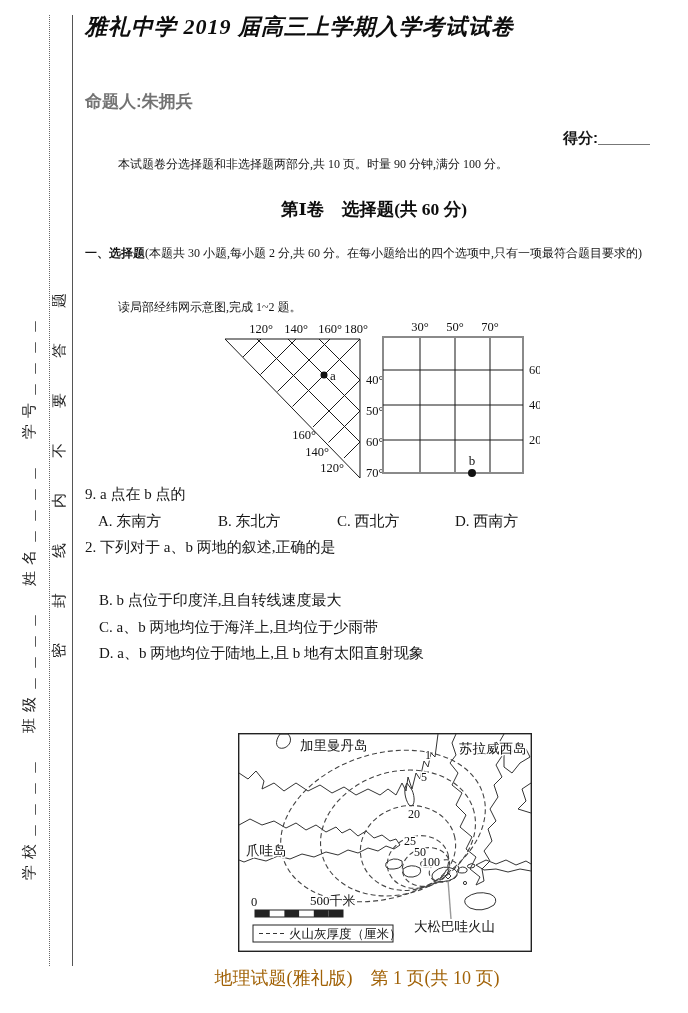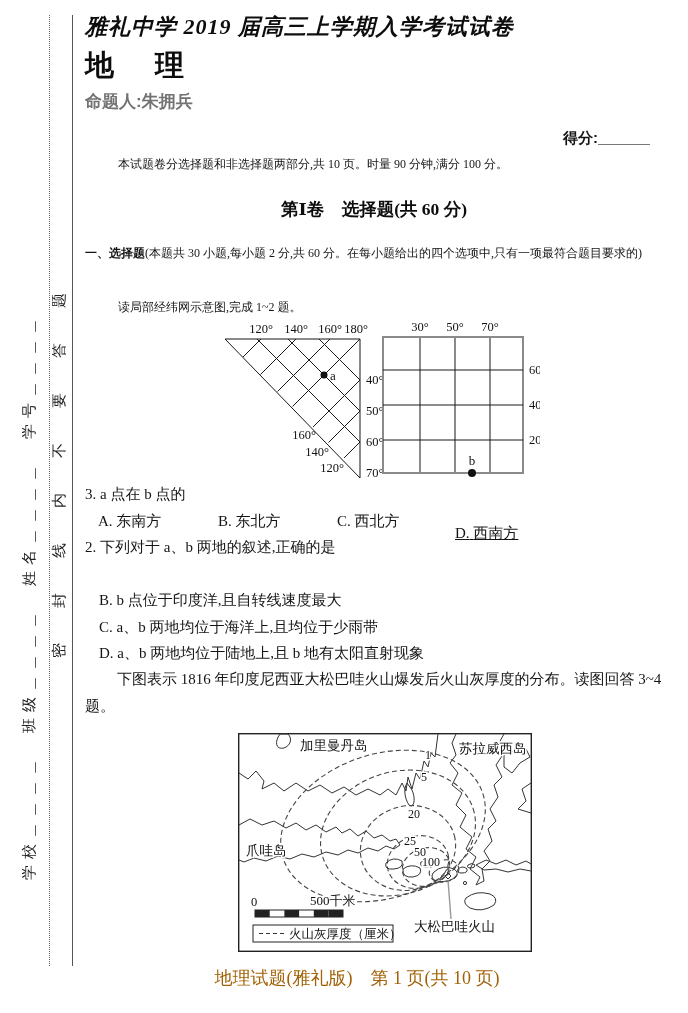--- a/index.html
+++ b/index.html
@@ -41,21 +41,20 @@
 <body>
 
 <div class="page">
 
   <div class="vline-dotted"></div>
   <div class="vline-solid"></div>
   <div class="strip strip-fields">学校＿＿＿＿　班级＿＿＿＿　姓名＿＿＿＿　学号＿＿＿＿</div>
   <div class="strip strip-seal">密　封　线　内　不　要　答　题</div>
 
   <div class="abs hdr title">雅礼中学 2019 届高三上学期入学考试试卷</div>
-  <div class="abs hdr subject">地　理</div>
   <div class="abs hdr author">命题人:朱拥兵</div>
   <div class="score"><span>得分:</span><span class="score-blank"></span></div>
 
   <div class="abs para intro">本试题卷分选择题和非选择题两部分,共 10 页。时量 90 分钟,满分 100 分。</div>
 
   <div class="abs sec-head">第Ⅰ卷　选择题(共 60 分)</div>
 
   <div class="abs para directions"><span class="dir-bold">一、选择题</span><span>(本题共 30 小题,每小题 2 分,共 60 分。在每小题给出的四个选项中,只有一项最符合题目要求的)</span></div>
 
   <div class="abs para passage1">读局部经纬网示意图,完成 1~2 题。</div>
@@ -117,32 +116,31 @@
     </g>
     <g font-size="12.5" text-anchor="start">
       <text x="339" y="54">60°</text>
       <text x="339" y="89">40°</text>
       <text x="339" y="124">20°</text>
     </g>
     <circle cx="282" cy="153" r="4" fill="#111"></circle>
     <text x="282" y="145" font-size="13" text-anchor="middle">b</text>
   </svg>
 
-  <div class="abs qstem" style="top:485px;">3. a 点在 b 点的</div>
+  <div class="abs qstem" style="top:485px;">9. a 点在 b 点的</div>
   <div class="qopt" style="left:98px;top:512px;"><span>A.</span> <span>东南方</span></div>
   <div class="qopt" style="left:218px;top:512px;"><span>B.</span> <span>东北方</span></div>
   <div class="qopt" style="left:337px;top:512px;"><span>C.</span> <span>西北方</span></div>
-  <div class="qopt" style="left:455px;top:524px;text-decoration:underline;"><span>D.</span> <span>西南方</span></div>
+  <div class="qopt" style="left:455px;top:512px;"><span>D.</span> <span>西南方</span></div>
 
   <div class="abs qstem" style="top:538px;">2. 下列对于 a、b 两地的叙述,正确的是</div>
   <div class="qopt" style="left:99px;top:591px;"><span>B.</span> <span>b 点位于印度洋,且自转线速度最大</span></div>
   <div class="qopt" style="left:99px;top:644px;"><span>D.</span> <span>a、b 两地均位于陆地上,且 b 地有太阳直射现象</span></div>
   <div class="qopt" style="left:99px;top:618px;"><span>C.</span> <span>a、b 两地均位于海洋上,且均位于少雨带</span></div>
 
-  <div class="abs passage2">下图表示 1816 年印度尼西亚大松巴哇火山爆发后火山灰厚度的分布。读图回答 3~4 题。</div>
 
   <svg class="abs" style="left:238px;top:733px;" width="294" height="219" viewBox="0 0 294 219">
     <rect x="0.7" y="0.7" width="292.6" height="217.6" fill="#fff" stroke="#222" stroke-width="1.4"></rect>
 
     <g stroke="#333" stroke-width="1" fill="none">
 
       <path d="M1,40 L10,46 18,38 26,48 24,56 36,50 46,58 58,50 70,58 82,52 94,60 106,54 118,62 130,56 142,62 150,56 158,62 164,50 168,58 170,44 174,56 178,40 182,46 186,28 190,34 193,20 197,24 200,1"></path>
       <path d="M42,1 C36,9 38,17 46,15 C52,13 55,6 50,1 Z"></path>
 
       <path d="M169,50 C165,56 167,66 171,72 C176,76 178,66 174,57 Z"></path>

